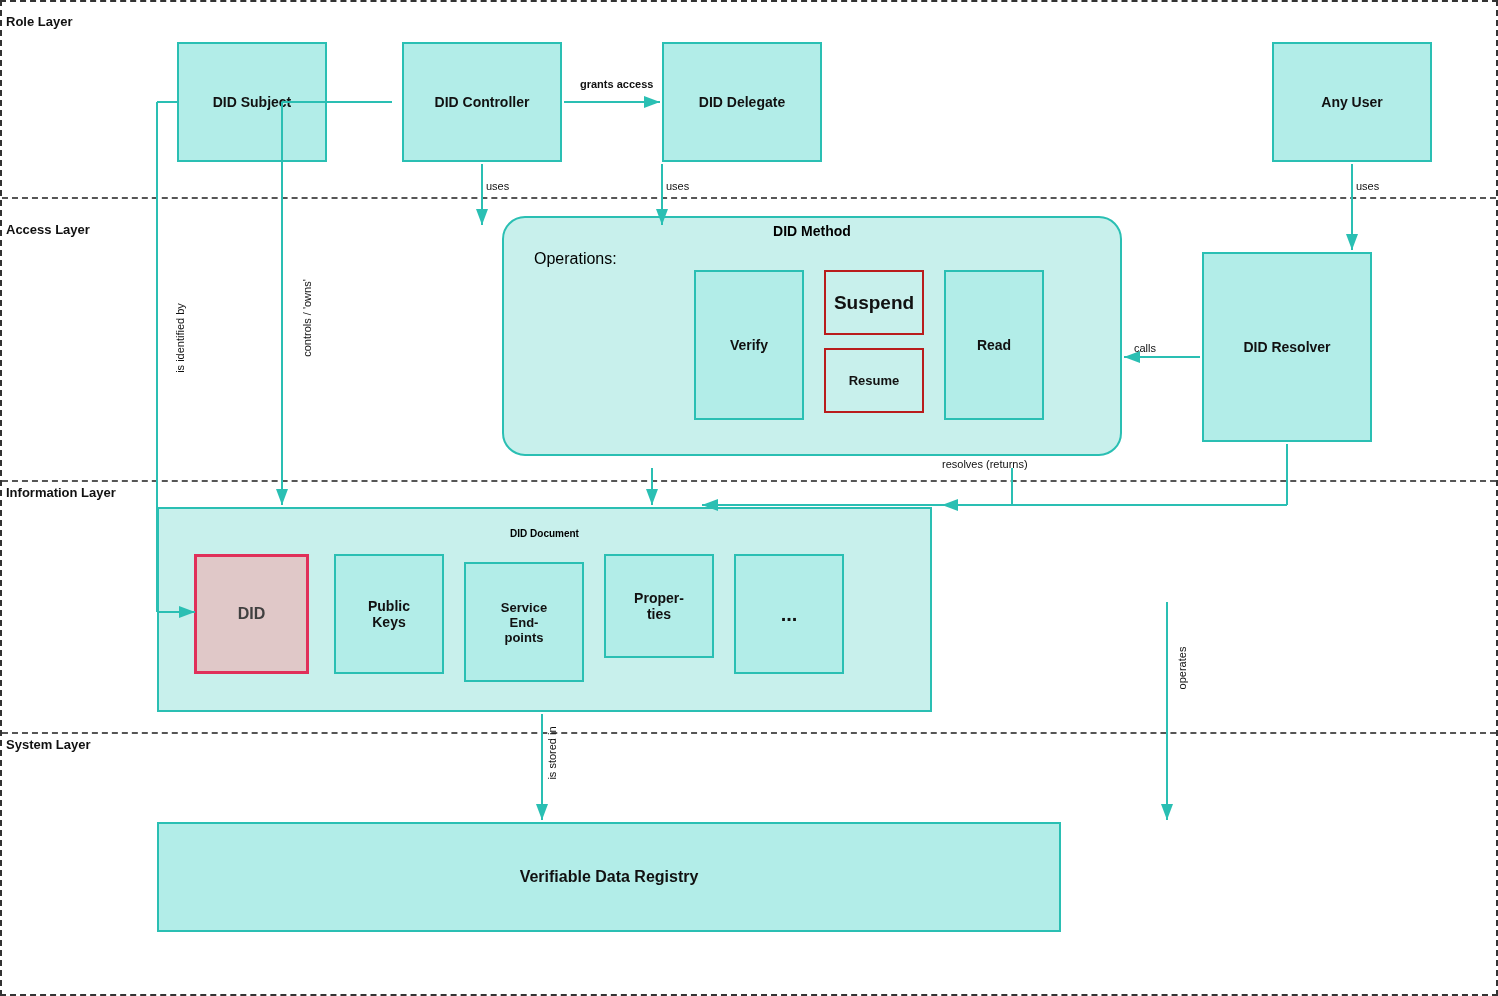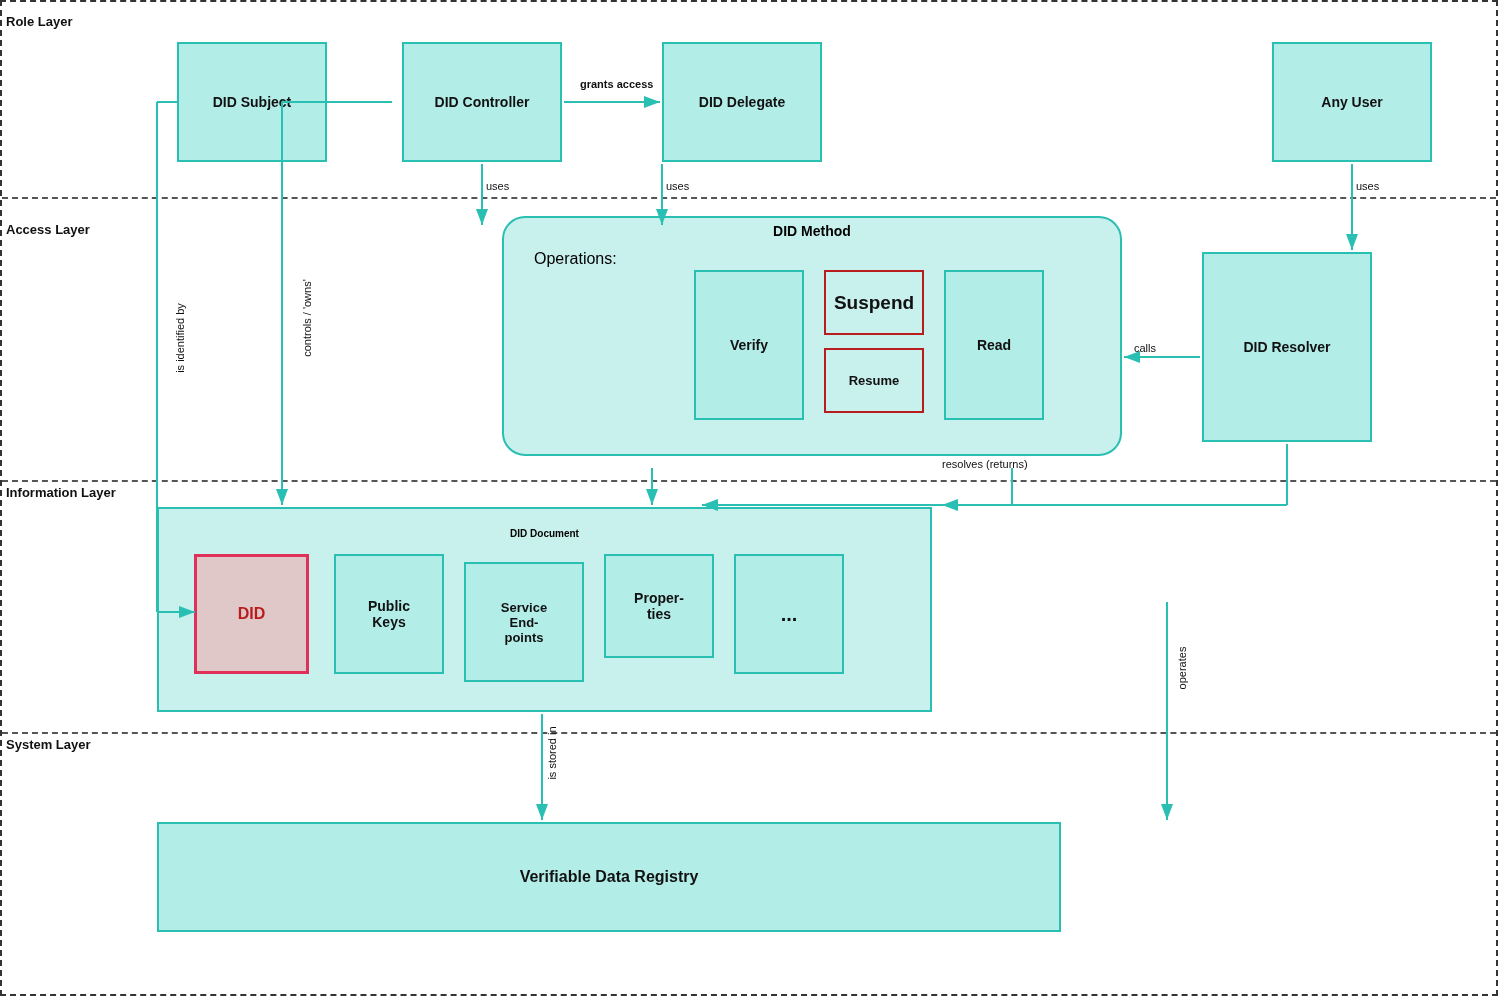--- a/index.html
+++ b/index.html
@@ -66,21 +66,21 @@
     .pink-box {
       position: absolute;
       background: #e0c8c8;
       border: 3px solid #e0305a;
       display: flex;
       align-items: center;
       justify-content: center;
       text-align: center;
       font-weight: bold;
       font-size: 16px;
-      color: #b91c1c;
+      color: #404040;
     }
 
     
     .arrow-label {
       position: absolute;
       font-size: 11px;
       color: #111;
       text-align: center;
     }
 

